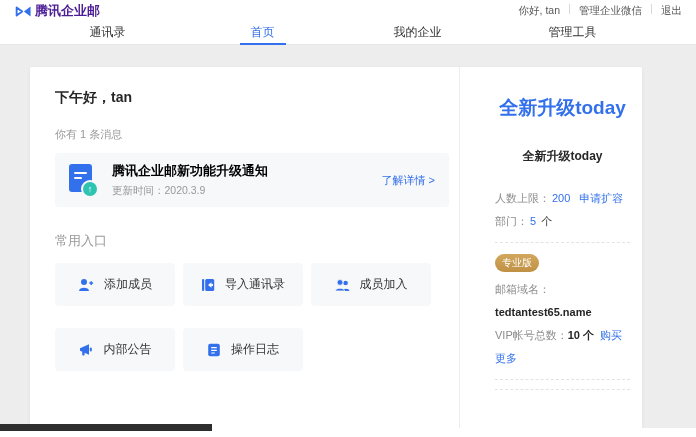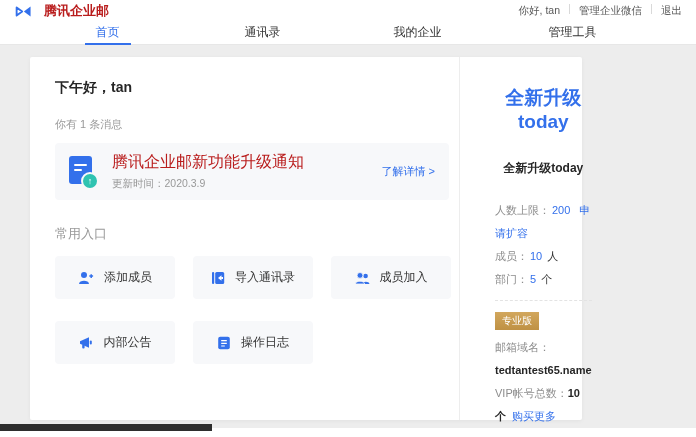--- a/index.html
+++ b/index.html
@@ -3,65 +3,65 @@
 <meta charset="utf-8">
 <style>
   html,body{margin:0;padding:0}
   body{
     width:696px;height:437px;position:relative;overflow:hidden;
     background:#ededed;color:#333;
     font-family:"Liberation Sans","DejaVu Sans",sans-serif;
   }
   
   .topbar{height:22px;background:#fff;display:flex;align-items:center;justify-content:space-between;padding:0 14px}
-  .brand{display:flex;align-items:center;gap:11px;color:#b91c1c;font-size:13px;font-weight:bold;cursor:pointer}
+  .brand{display:flex;align-items:center;gap:2px;color:#4c1d95;font-size:13px;font-weight:bold;cursor:pointer}
   .top-links{display:flex;align-items:flex-start;font-size:10.5px;color:#595959}
   .top-links .sep{width:1px;height:10px;background:#d9d9d9;margin:0 9px}
   .top-link{cursor:pointer}
   
   .tabbar{height:22px;background:#fff;border-bottom:1px solid #e7e7e7}
   .tabs{margin-left:30px;width:620px;display:flex;height:100%}
   .tab{flex:1;text-align:center;font-size:12px;color:#333;line-height:20px;position:relative;cursor:pointer}
   .tab.active{color:#3370eb}
   .tab.active:after{content:"";position:absolute;left:50%;transform:translateX(-50%);bottom:-1px;width:46px;height:2px;background:#3370eb}
   
-  .card{position:absolute;left:30px;top:57px;width:552px;height:363px;background:#fff;border-radius:2px;
+  .card{position:absolute;left:30px;top:67px;width:612px;height:363px;background:#fff;border-radius:2px;
         box-shadow:0 1px 4px rgba(0,0,0,.05);display:flex}
   .main{width:430px;box-sizing:border-box;padding:16px 10px 0 25px;border-right:1px solid #ededed}
   .sidebar{flex:1;box-sizing:border-box;padding:14px 12px 0 35px}
   
   .greet{font-size:14px;font-weight:bold;color:#262626;margin-top:6px}
   .msg-count{font-size:11px;color:#999;margin-top:20px}
   .notice{margin-top:11px;background:#f7f8fa;border-radius:4px;display:flex;align-items:center;padding:9px 14px;cursor:pointer}
   .notice-icon{position:relative;width:30px;height:32px;margin-right:13px;flex:none}
   .doc{width:23px;height:28px;background:#3370eb;border-radius:3px;position:relative}
   .doc .l1,.doc .l2{position:absolute;left:5px;height:2px;background:#fff;border-radius:1px}
   .doc .l1{top:8px;width:13px}
   .doc .l2{top:13px;width:8px}
   .teal-badge{position:absolute;right:0;bottom:-2px;width:14px;height:14px;border-radius:50%;
               background:#2fc3b1;border:2px solid #f7f8fa;color:#fff;font-size:9px;line-height:14px;text-align:center;font-weight:bold}
   .notice-texts{flex:1;min-width:0}
-  .notice-title{font-size:16px;font-weight:normal;color:#b91c1c}
+  .notice-title{font-size:13px;font-weight:bold;color:#000000}
   .notice-sub{font-size:10.5px;color:#999;margin-top:4px}
   .notice-link{font-size:11px;color:#3370eb;white-space:nowrap;cursor:pointer}
   .section-title{font-size:13px;color:#999;margin-top:25px}
-  .grid{margin-top:13px;display:grid;grid-template-columns:repeat(3,120px);gap:22px 18px}
+  .grid{margin-top:13px;display:grid;grid-template-columns:repeat(3,120px);gap:22px 8px}
   .entry{height:43px;background:#f7f8fa;border-radius:4px;display:flex;align-items:center;justify-content:center;gap:10px;
          font-size:12px;color:#333;cursor:pointer}
   .entry svg{flex:none}
   
   .banner-title{margin-top:14px;text-align:center;font-size:19px;font-weight:bold;color:#3370eb;cursor:pointer}
   .banner-sub{margin-top:27px;text-align:center;font-size:12px;font-weight:bold;color:#262626}
   .stats{margin-top:22px;font-size:11px;color:#8c8c8c;line-height:23px}
   .stat-value{color:#3370eb;margin:0 2px}
   .stat-extra{color:#333}
   .stat-link{color:#3370eb;margin-left:7px;cursor:pointer}
   .dashed{border:0;border-top:1px dashed #e3e3e3;margin:9px 0 0}
   .badge{display:inline-block;background:linear-gradient(180deg,#d2a75d,#bf9144);color:#fff;font-size:10px;
-         padding:2px 7px;border-radius:0;margin-top:11px}
+         padding:2px 7px;border-radius:9px;margin-top:11px}
   .plan-rows{font-size:11px;color:#8c8c8c;line-height:23px;margin-top:6px}
   .plan-value{color:#262626;font-weight:bold}
   .plan-link{color:#3370eb;margin-left:6px;cursor:pointer}
   .mailbox{margin-top:11px;position:relative;padding-right:30px}
   .mail-title{font-size:12px;font-weight:bold;color:#262626}
   .mail-addr{font-size:10.5px;color:#999;margin-top:5px}
   .mail-arrow{position:absolute;right:2px;top:7px;width:20px;height:20px;border-radius:50%;background:#f1f1f1;
               color:#8c8c8c;text-align:center;line-height:20px;font-size:11px;cursor:pointer}
   
   .footer-strip{position:absolute;left:0;top:428px;width:696px;height:9px;background:#fff}
@@ -82,22 +82,22 @@
     <span>你好, tan</span>
     <span class="sep"></span>
     <span class="top-link">管理企业微信</span>
     <span class="sep"></span>
     <span class="top-link">退出</span>
   </div>
 </div>
 
 <div class="tabbar">
   <div class="tabs">
+    <div class="tab">通讯录</div>
     <div class="tab active">首页</div>
-    <div class="tab">通讯录</div>
     <div class="tab">我的企业</div>
     <div class="tab">管理工具</div>
   </div>
 </div>
 
 <div class="card">
 
   <div class="main">
     <div class="greet">下午好，tan</div>
     <div class="msg-count">你有 1 条消息</div>
@@ -173,23 +173,20 @@
 
   <div class="sidebar">
     <div class="banner-title">全新升级today</div>
     <div class="banner-sub">全新升级today</div>
 
     <div class="stats">
       <div>
         <span>人数上限：</span><span class="stat-value">200</span><span class="stat-link">申请扩容</span>
       </div>
       <div>
-        <span>成员：</span><span class="stat-value">10</span><span class="stat-extra"> 人</span>
-      </div>
-      <div>
         <span>部门：</span><span class="stat-value">5</span><span class="stat-extra"> 个</span>
       </div>
     </div>
 
     <hr class="dashed">
 
     <div class="badge">专业版</div>
 
     <div class="plan-rows">
       <div>

